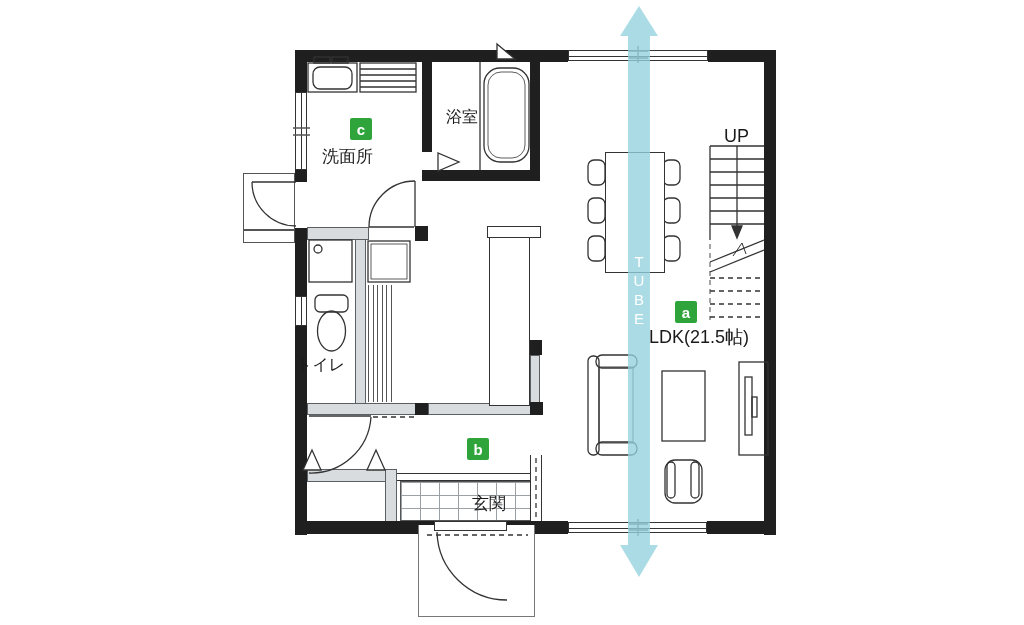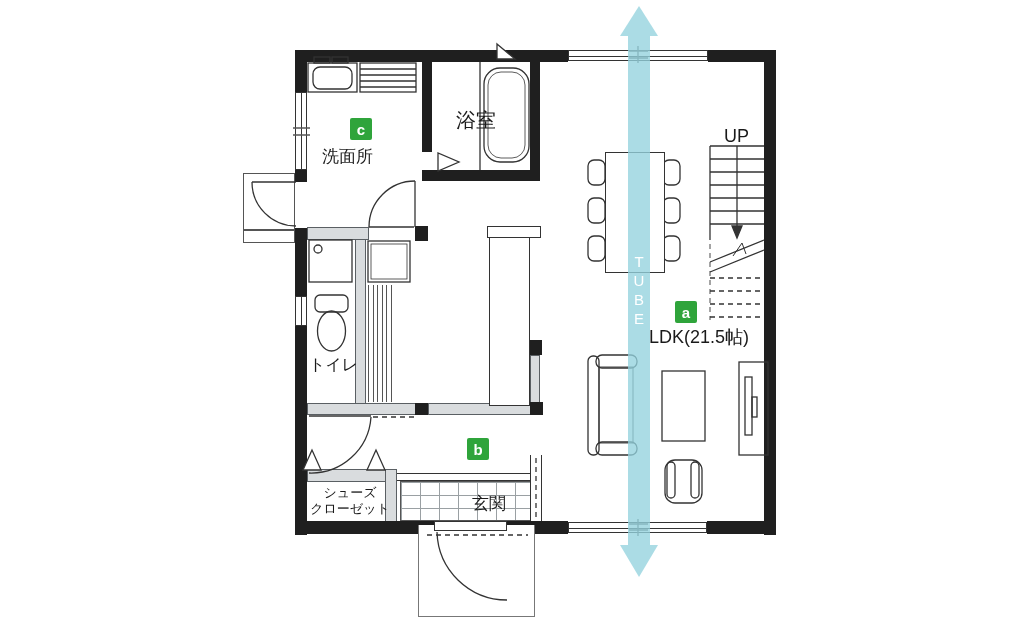--- a/index.html
+++ b/index.html
@@ -206,28 +206,24 @@
         <path d="M293 128 H310 M293 135 H310"></path>
       </g>
     </g>
   </svg>
 
   <div class="box" style="left:487px;top:226px;width:54px;height:12px;"></div>
   <div class="box" style="left:489px;top:238px;width:41px;height:168px;border-top:none;"></div>
   <div class="stripes-v" style="left:368px;top:285px;width:28px;height:117px;"></div>
   <div class="box" style="left:605px;top:152px;width:60px;height:121px;"></div>
 
-  <div class="txt" style="left:428px;top:107px;font-size:20px;padding-left:28px;">浴室</div>
+  <div class="txt" style="left:418px;top:107px;font-size:16px;padding-left:28px;">浴室</div>
   <div class="txt" style="left:322px;top:145px;font-size:17px;">洗面所</div>
-  <div class="txt" style="left:309px;top:355px;font-size:16px;">トイレ</div>
+  <div class="txt" style="left:296px;top:355px;font-size:16px;">トイレ</div>
   <div class="txt" style="left:460px;top:492px;font-size:17px;margin-left:12px;">玄関</div>
-  <div class="abs" style="left:303px;top:485px;width:94px;text-align:center;font-size:13px;line-height:16px;">
-    <div>シューズ</div>
-    <div>クローゼット</div>
-  </div>
   <div class="txt" style="left:649px;top:325px;font-size:18px;">LDK(21.5帖)</div>
   <div class="txt" style="left:724px;top:126px;font-size:18px;">UP</div>
 
   <div class="marker" style="left:350px;top:118px;">c</div>
   <div class="marker" style="left:675px;top:301px;">a</div>
   <div class="marker" style="left:467px;top:438px;">b</div>
 
   <div class="tube-band"></div>
   <div class="tube-head top"></div>
   <div class="tube-head bot"></div>

